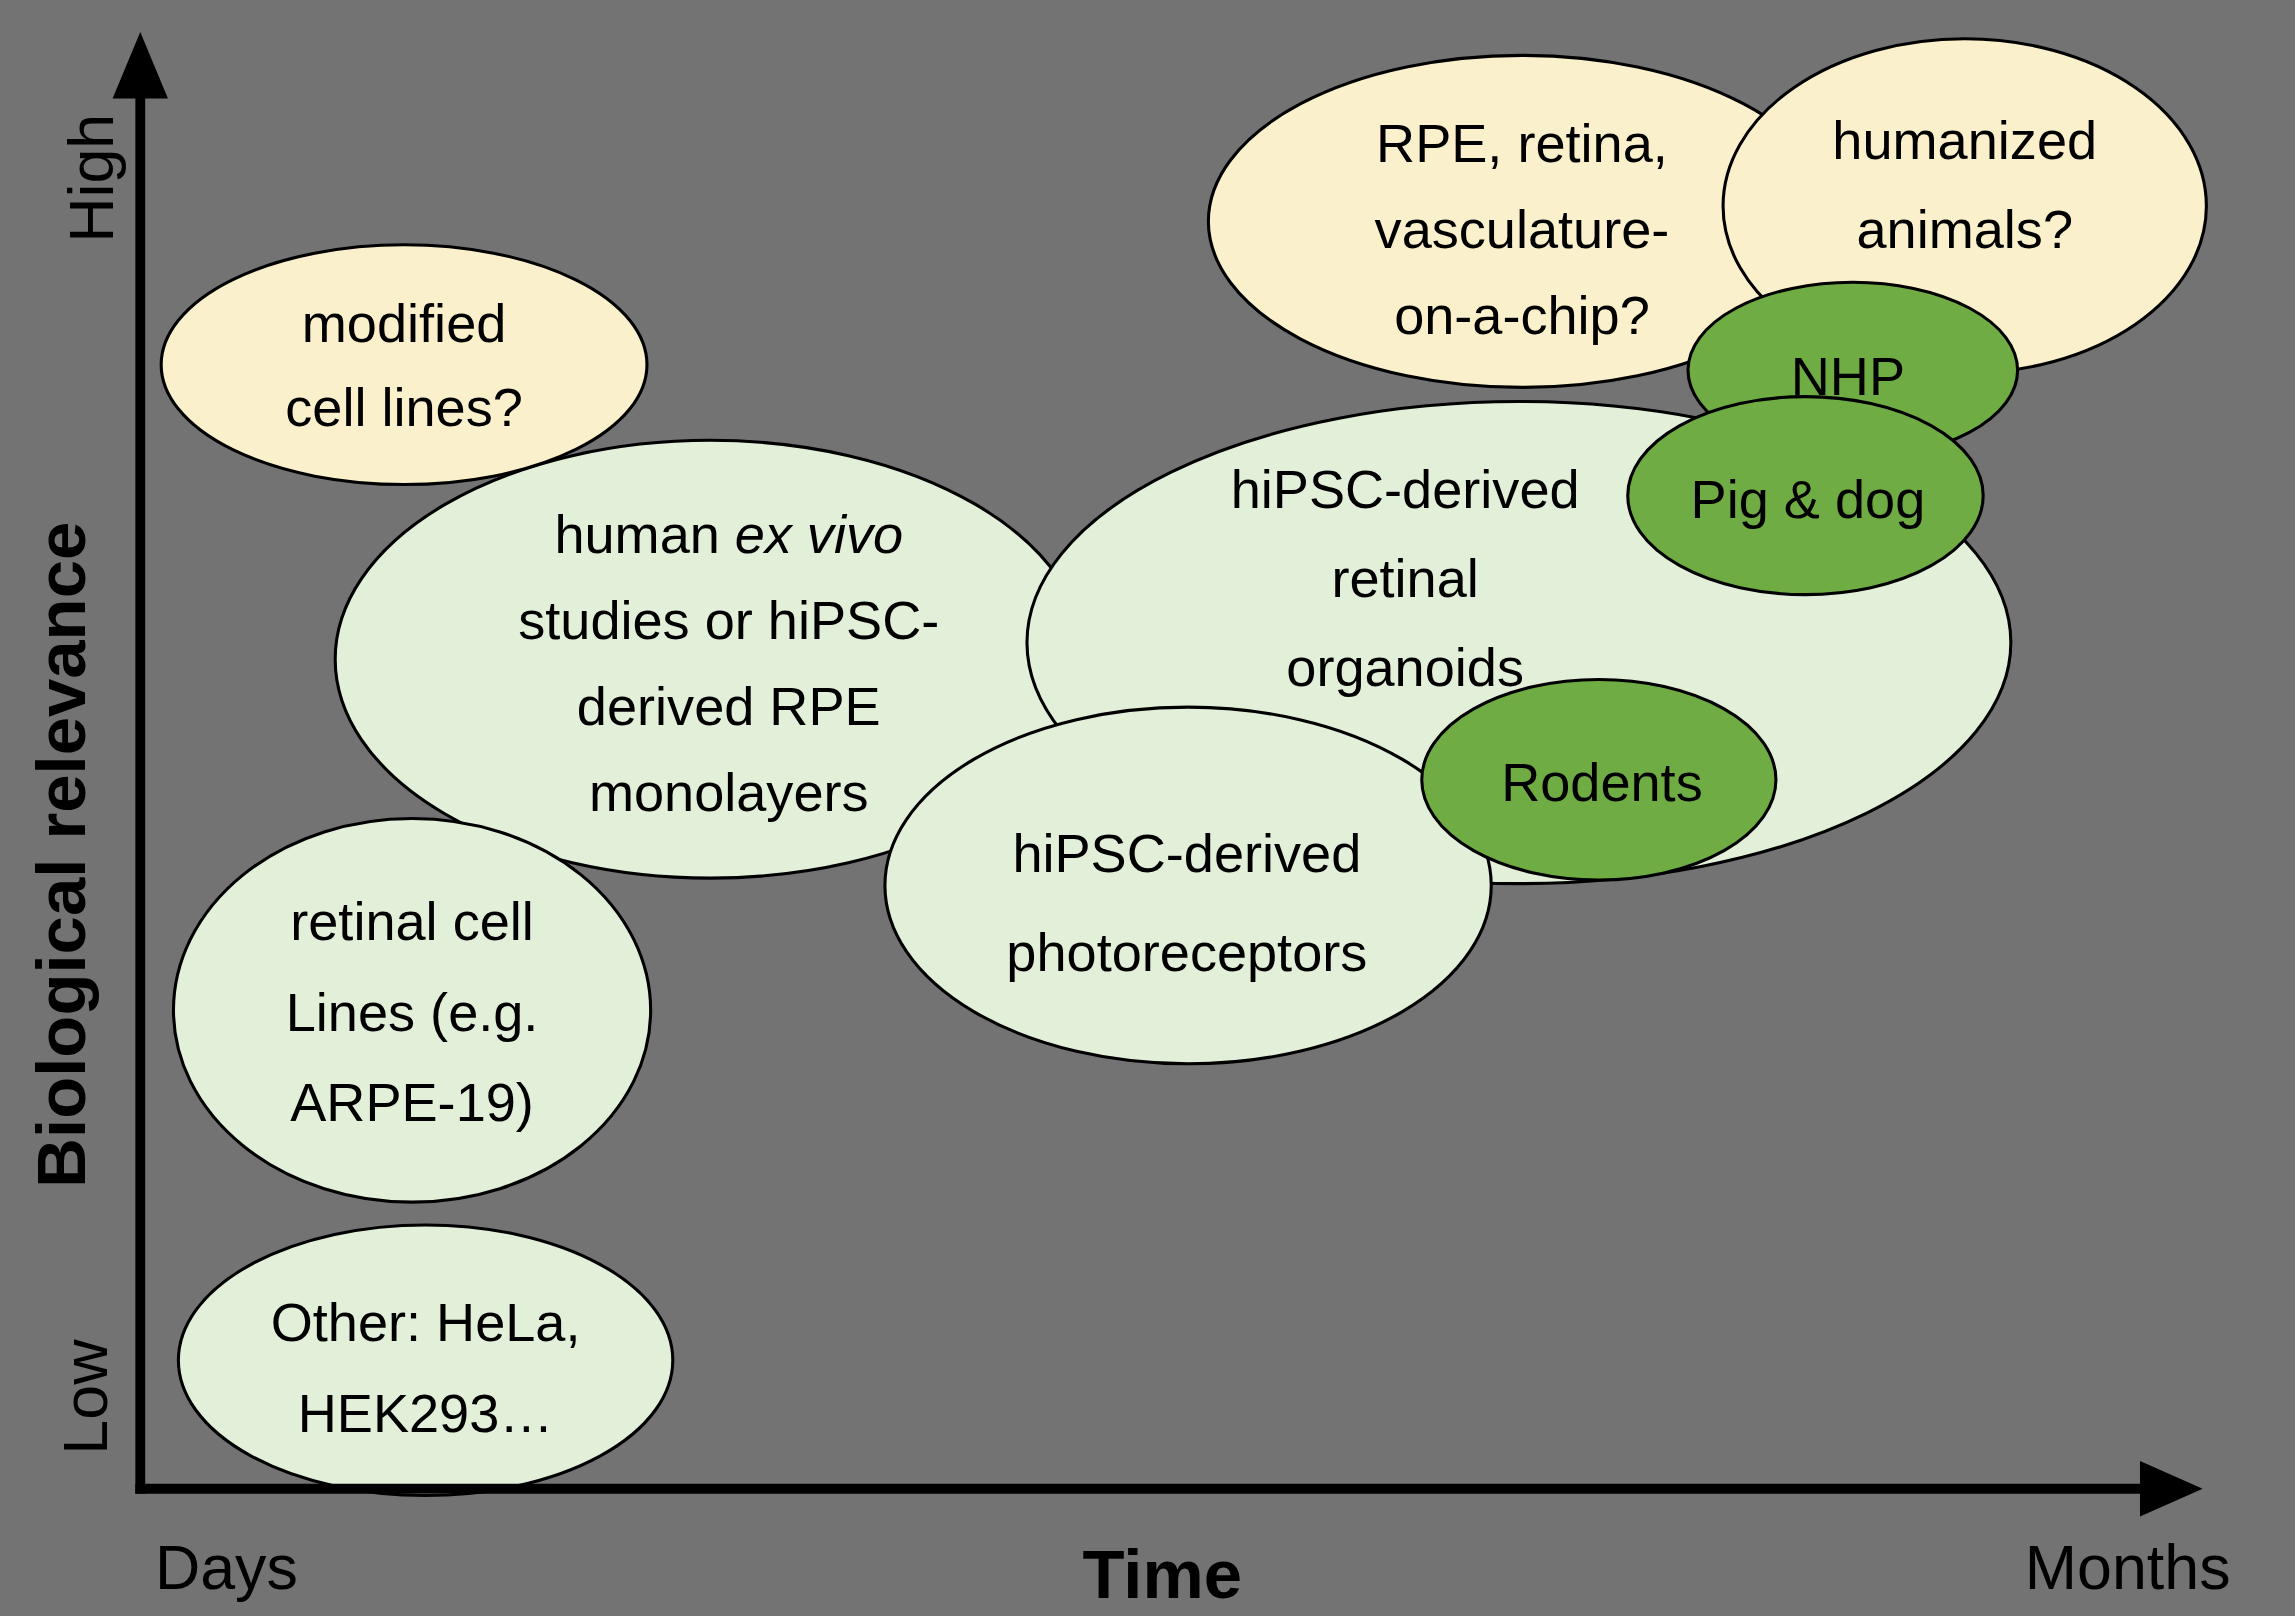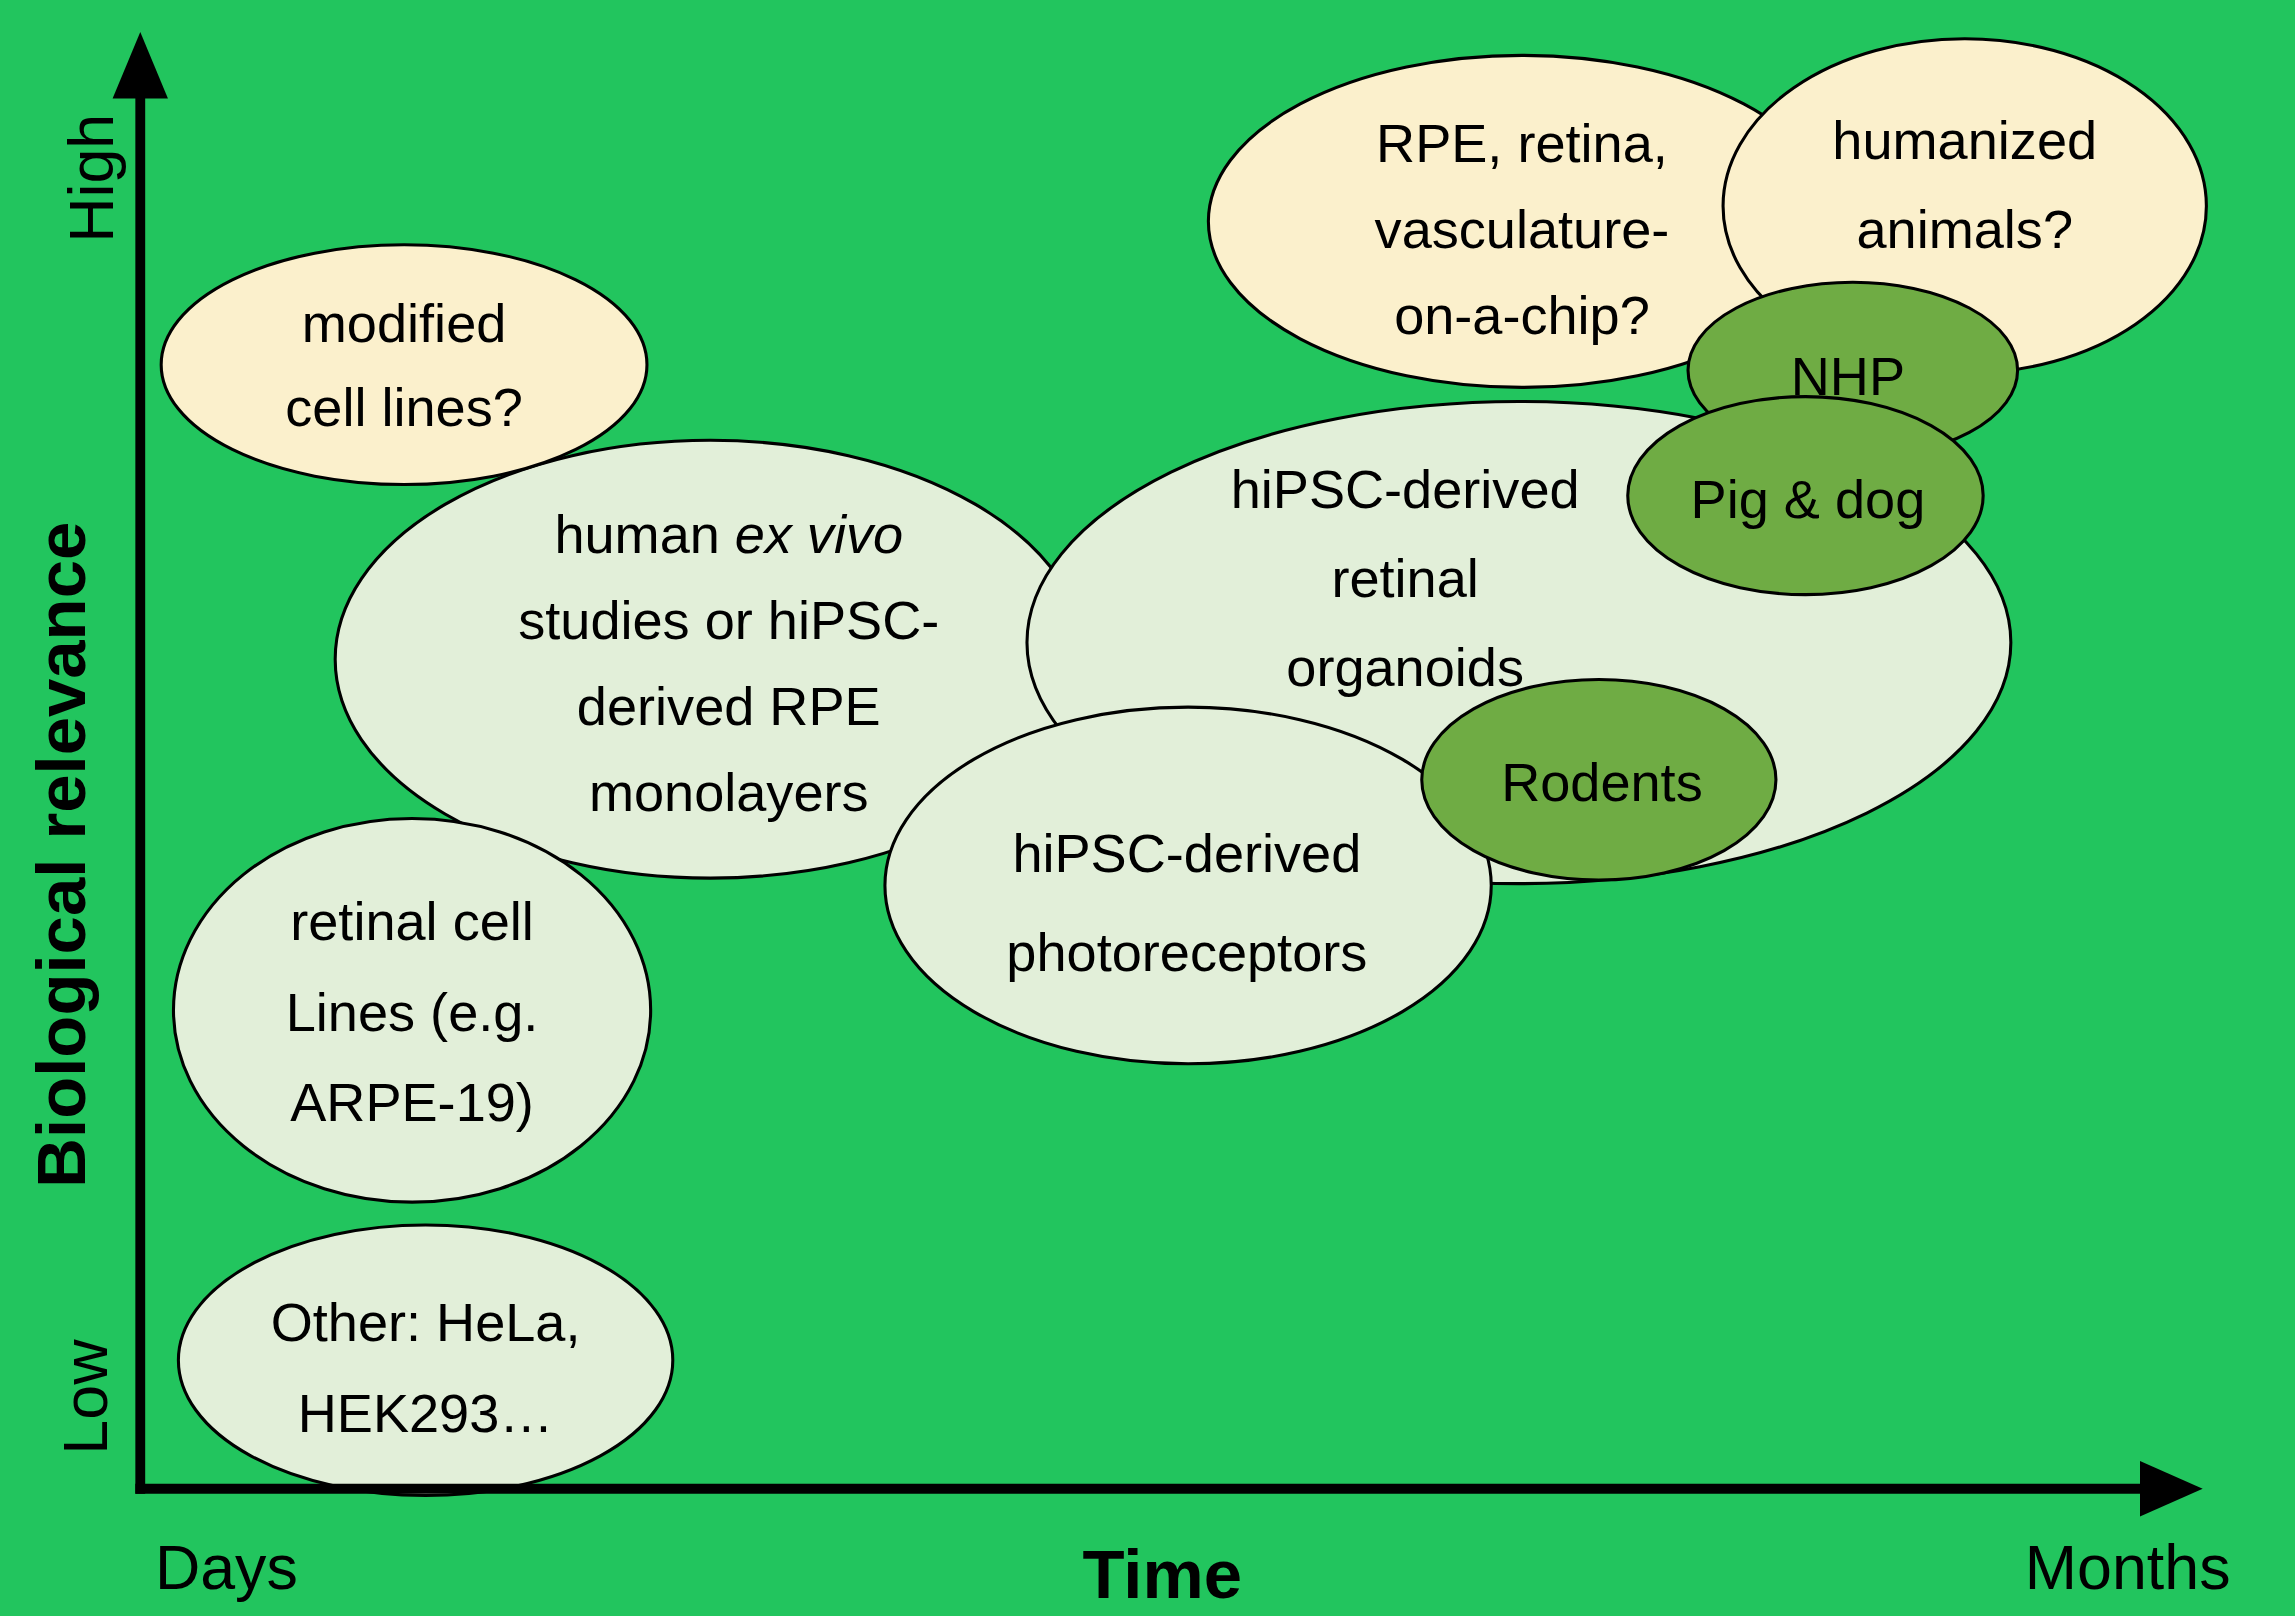--- a/index.html
+++ b/index.html
@@ -3,21 +3,21 @@
 <meta charset="utf-8">
 <style>
   html, body {
     margin: 0;
     padding: 0;
     background: #ffffff;
   }
   .stage {
     width: 2295px;
     height: 1616px;
-    background: #22c55e;
+    background: #737373;
     position: relative;
   }
   svg { display: block; }
 
   
   .fill-question { fill: #FBF0CC; stroke: #000000; stroke-width: 5; }
   .fill-human    { fill: #E2EFD9; stroke: #000000; stroke-width: 5; }
   .fill-animal   { fill: #6FAC44; stroke: #000000; stroke-width: 5; }
 
   

